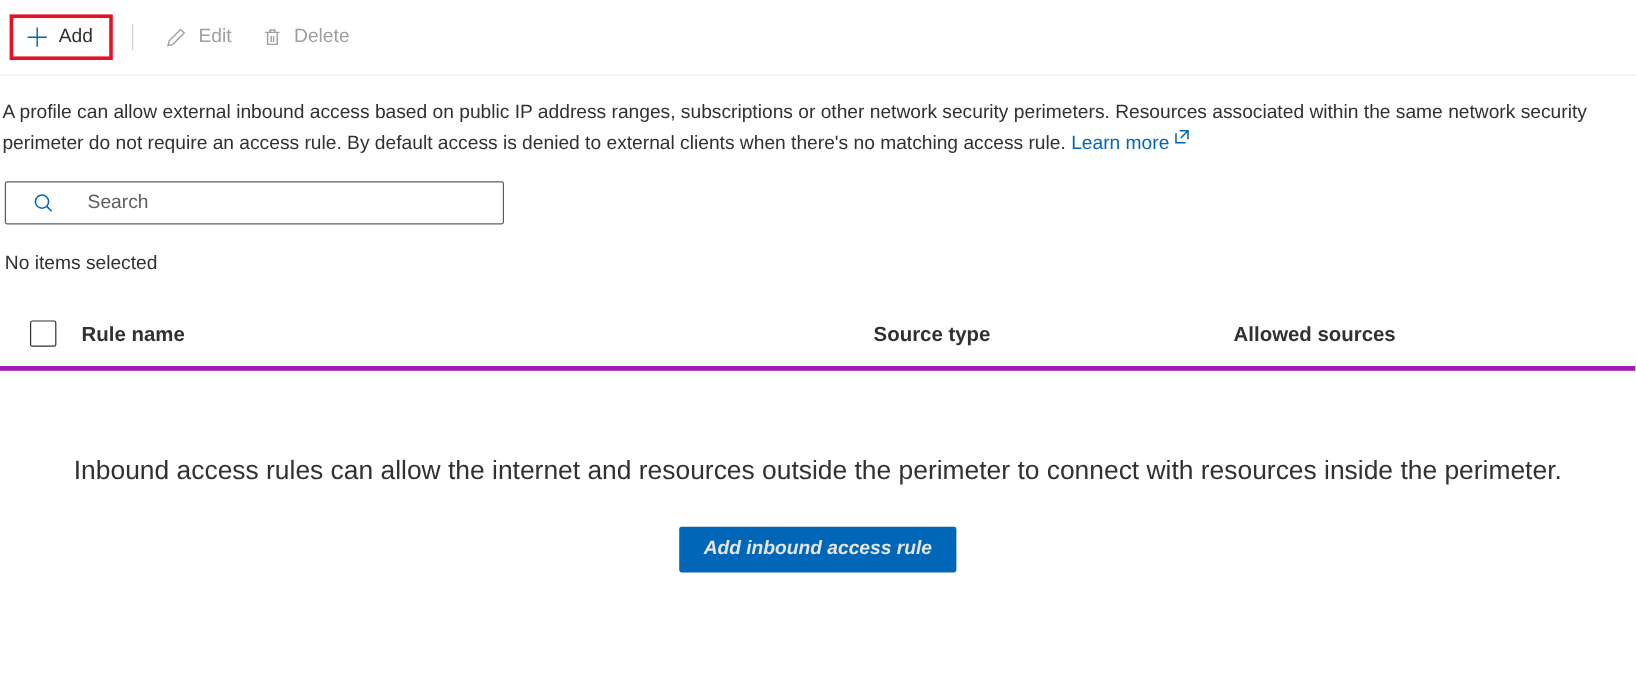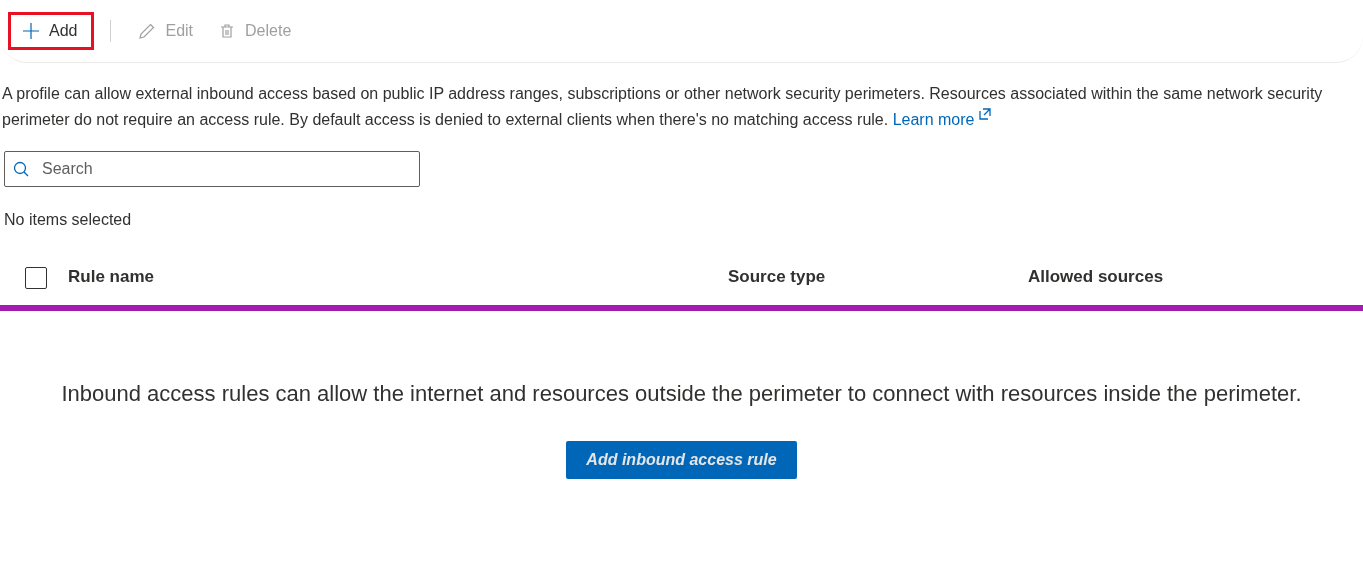--- a/index.html
+++ b/index.html
@@ -8,21 +8,20 @@
       font-size: 14px;
       color: #323130;
       background: #ffffff;
     }
     .toolbar {
       display: flex;
       align-items: center;
       padding: 12px 8px;
       border-bottom: 1px solid #edebe9;
       gap: 4px;
-      border-radius: 27px;
     }
     .toolbar-btn {
       display: flex;
       align-items: center;
       gap: 8px;
       padding: 6px 10px;
       background: transparent;
       border: none;
       cursor: pointer;
       font-size: 16px;
@@ -54,22 +53,22 @@
       gap: 4px;
     }
     .search-wrap { padding: 18px 0 0 4px; }
     .search-box {
       display: flex;
       align-items: center;
       width: 416px;
       height: 36px;
       border: 1px solid #605e5c;
       border-radius: 2px;
-      padding: 0 7px;
-      gap: 12px;
+      padding: 0 22px;
+      gap: 28px;
     }
     .search-box input {
       border: none;
       outline: none;
       font-size: 16px;
       flex: 1;
       color: #323130;
       background: transparent;
     }
     .search-box input::placeholder { color: #605e5c; }
@@ -77,23 +76,23 @@
       padding: 24px 12px 0 4px;
       font-size: 16px;
       color: #323130;
     }
     .table {
       margin-top: 28px;
       width: 100%;
     }
     .table-header {
       display: flex;
-      align-items: flex-start;
+      align-items: flex-end;
       padding: 10px 4px 16px 4px;
-      border-bottom: 6px solid #a21caf;
+      border-bottom: 4px solid #a21caf;
     }
     .col-checkbox { width: 64px; display: flex; justify-content: center; }
     .col-rule-name { flex: 0 0 660px; font-weight: 600; font-size: 17px; }
     .col-source-type { flex: 0 0 300px; font-weight: 600; font-size: 17px; }
     .col-allowed-sources { flex: 1; font-weight: 600; font-size: 17px; }
     .checkbox {
       width: 22px;
       height: 22px;
       border: 1px solid #323130;
       border-radius: 2px;

